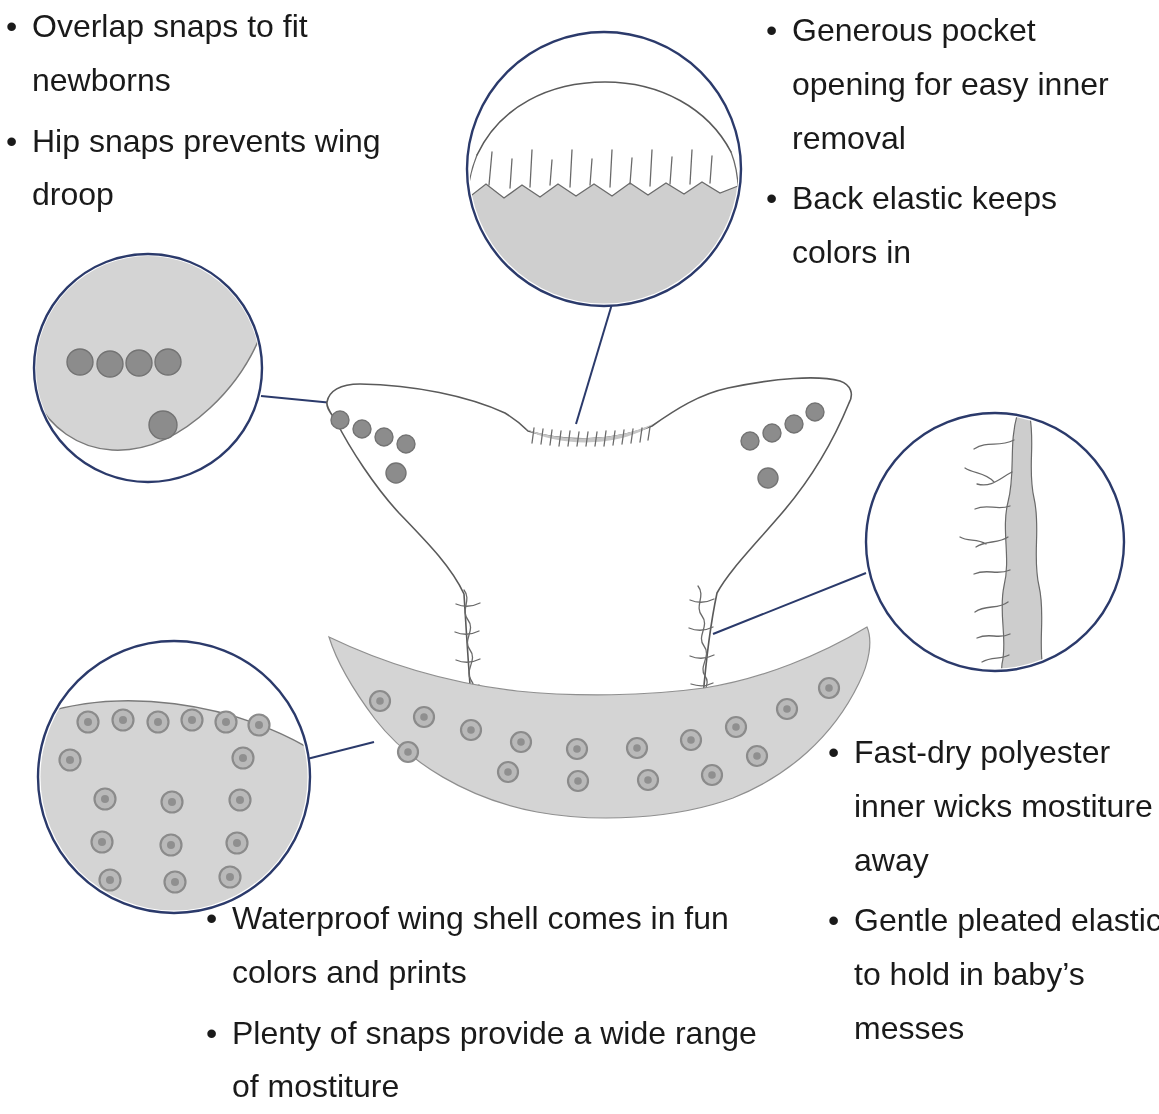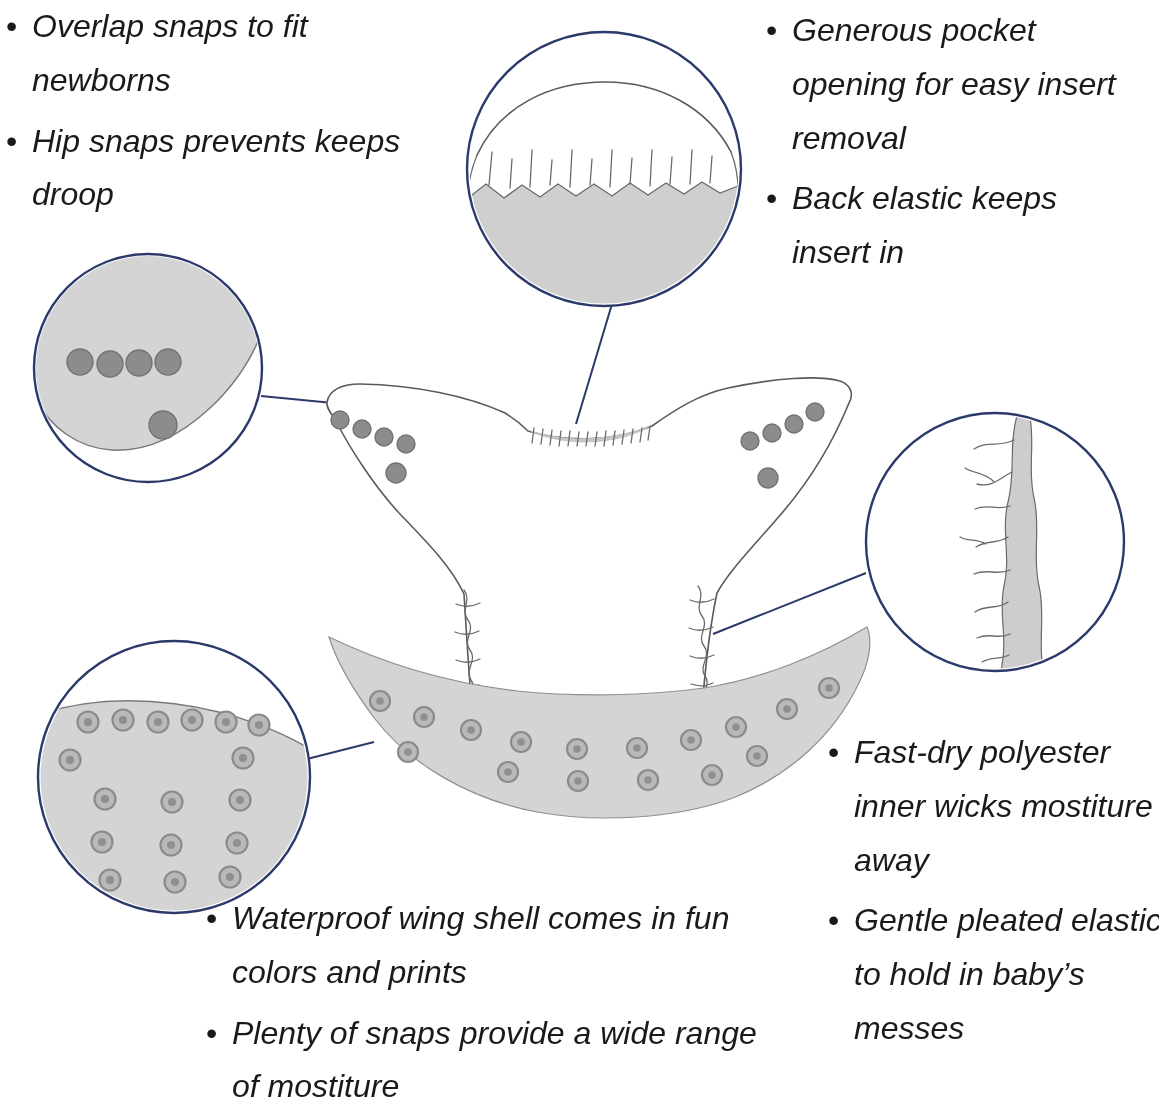--- a/index.html
+++ b/index.html
@@ -15,21 +15,21 @@
     width:1159px;height:1114px;
     background:#fff;
     overflow:hidden;
     font-family:"Liberation Sans","DejaVu Sans",sans-serif;
     color:var(--text);
   }
   .diagram-svg{position:absolute;left:0;top:0;z-index:0;}
   .note{position:absolute;z-index:1;font-size:32px;line-height:1.68;}
   .bullet-row{display:flex;margin-bottom:7px;}
   .bullet{flex:0 0 26px;width:26px;}
-  .bullet-text{flex:1 1 auto;font-style:italic;}
+  .bullet-text{flex:1 1 auto;}
   .note-top-left{left:6px;top:0px;width:436px;}
   .note-top-right{left:766px;top:4px;width:362px;}
   .note-bottom-right{left:828px;top:726px;width:336px;}
   .note-bottom-center{left:206px;top:892px;width:580px;}
 
   
   .callout-fill{fill:#ffffff;stroke:none;}
   .callout-stroke{fill:none;stroke:var(--navy);stroke-width:2.4;}
   .connector{stroke:var(--navy);stroke-width:2;fill:none;}
   .diaper-outline{fill:#ffffff;stroke:var(--outline);stroke-width:1.6;stroke-linejoin:round;}
@@ -257,32 +257,32 @@
     </g>
   </svg>
 
   <div class="note note-top-left">
     <div class="bullet-row">
       <span class="bullet">•</span>
       <span class="bullet-text">Overlap snaps to fit newborns</span>
     </div>
     <div class="bullet-row">
       <span class="bullet">•</span>
-      <span class="bullet-text">Hip snaps prevents keeps droop</span>
+      <span class="bullet-text">Hip snaps prevents wing droop</span>
     </div>
   </div>
 
   <div class="note note-top-right">
     <div class="bullet-row">
       <span class="bullet">•</span>
-      <span class="bullet-text">Generous pocket opening for easy insert removal</span>
-    </div>
-    <div class="bullet-row">
-      <span class="bullet">•</span>
-      <span class="bullet-text">Back elastic keeps insert in</span>
+      <span class="bullet-text">Generous pocket opening for easy inner removal</span>
+    </div>
+    <div class="bullet-row">
+      <span class="bullet">•</span>
+      <span class="bullet-text">Back elastic keeps colors in</span>
     </div>
   </div>
 
   <div class="note note-bottom-right">
     <div class="bullet-row">
       <span class="bullet">•</span>
       <span class="bullet-text">Fast-dry polyester inner wicks mostiture away</span>
     </div>
     <div class="bullet-row">
       <span class="bullet">•</span>

